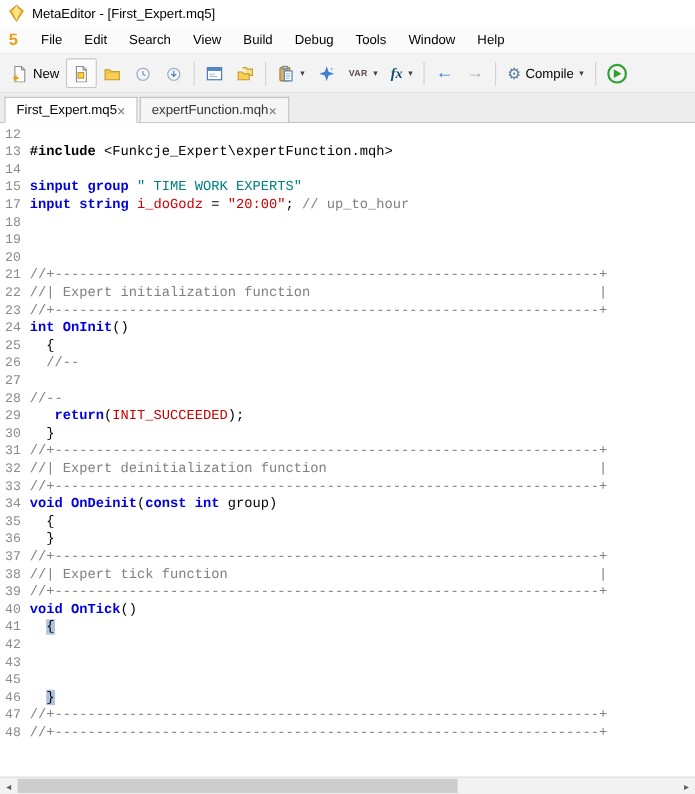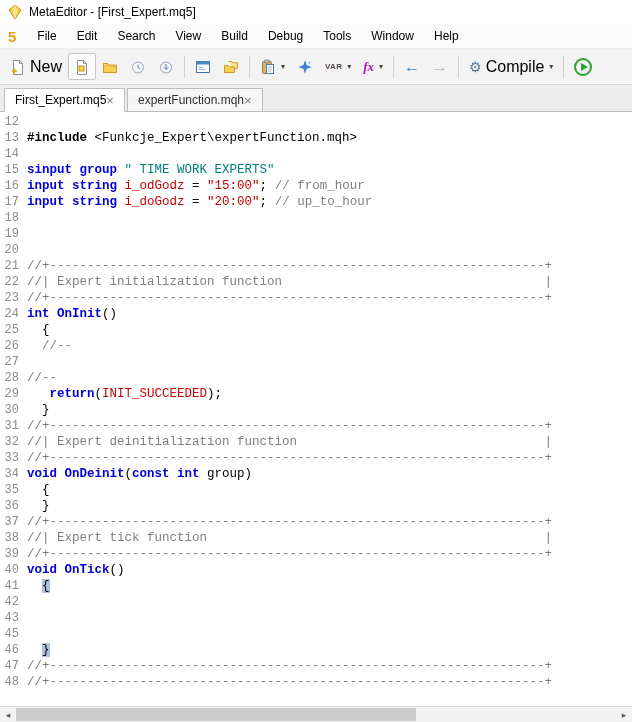--- a/index.html
+++ b/index.html
@@ -13,25 +13,25 @@
 
   
   .menubar{flex:0 0 25px;display:flex;align-items:center;background:#fbfbfb;padding-left:4px;border-bottom:1px solid #ececec}
   .menu-logo{color:#ef9b1a;font-weight:bold;font-size:15px;margin:0 11px 0 4px}
   .menu-item{padding:4px 10px;cursor:default}
 
   
   .toolbar{flex:0 0 36px;display:flex;align-items:center;background:#f3f3f3;border-bottom:1px solid #d8d8d8;padding:0 4px}
   .tbtn{display:flex;align-items:center;gap:4px;height:27px;padding:0 5px;border:1px solid transparent;border-radius:2px}
   .tbtn.framed{border:1px solid #c6c6c6;background:#fbfbfb}
-  .tlabel{font-size:16px;white-space:nowrap}
+  .tlabel{font-size:12px;white-space:nowrap}
   .caret{font-size:8px;color:#444;margin-left:1px}
   .tsep{width:1px;height:22px;background:#d2d2d2;margin:0 4px;flex:0 0 1px}
   .var-ic{font-weight:bold;font-size:8px;color:#5a4a4a;letter-spacing:.3px}
-  .fx-ic{font-family:"Liberation Serif",serif;font-style:italic;font-weight:bold;font-size:13px;color:#a21caf}
+  .fx-ic{font-family:"Liberation Serif",serif;font-style:italic;font-weight:bold;font-size:13px;color:#0c4a6e}
   .nav-arrow{font-size:16px;font-weight:bold;line-height:1}
   .nav-back{color:#3f7fd6}
   .nav-fwd{color:#b5b5b5}
   .gear{font-size:14px;color:#56789e;line-height:1}
   .play-circle{width:18px;height:18px;border:2px solid #2fa133;border-radius:50%;display:flex;align-items:center;justify-content:center}
   .play-tri{width:0;height:0;border-left:7px solid #2fa133;border-top:4px solid transparent;border-bottom:4px solid transparent;margin-left:2px}
 
   
   .tabbar{flex:0 0 26px;background:#ededed;display:flex;align-items:flex-end;padding:3px 0 0 2px;border-bottom:1px solid #bdbdbd}
   .tabstrip{display:flex;align-items:flex-end}
@@ -202,21 +202,20 @@
         </div>
       </div>
   </div>
 
   <div class="editor">
     <div id="code-lines">
         <div class="code-row"><span class="gut">12</span><span class="code"></span></div>
         <div class="code-row"><span class="gut">13</span><span class="code"><span class="seg-pp">#include </span><span class="seg-d">&lt;Funkcje_Expert\expertFunction.mqh&gt;</span></span></div>
         <div class="code-row"><span class="gut">14</span><span class="code"></span></div>
         <div class="code-row"><span class="gut">15</span><span class="code"><span class="seg-k">sinput</span><span class="seg-d"> </span><span class="seg-k">group</span><span class="seg-d"> </span><span class="seg-s">" TIME WORK EXPERTS"</span></span></div>
-        <div class="code-row"><span class="gut">16</span><span class="code"><span class="seg-k">input</span><span class="seg-d"> </span><span class="seg-k">string</span><span class="seg-d"> </span><span class="seg-r">i_odGodz</span><span class="seg-d"> = </span><span class="seg-r">"15:00"</span><span class="seg-d">; </span><span class="seg-c">// from_hour</span></span></div>
         <div class="code-row"><span class="gut">17</span><span class="code"><span class="seg-k">input</span><span class="seg-d"> </span><span class="seg-k">string</span><span class="seg-d"> </span><span class="seg-r">i_doGodz</span><span class="seg-d"> = </span><span class="seg-r">"20:00"</span><span class="seg-d">; </span><span class="seg-c">// up_to_hour</span></span></div>
         <div class="code-row"><span class="gut">18</span><span class="code"></span></div>
         <div class="code-row"><span class="gut">19</span><span class="code"></span></div>
         <div class="code-row"><span class="gut">20</span><span class="code"></span></div>
         <div class="code-row"><span class="gut">21</span><span class="code"><span class="seg-c">//+------------------------------------------------------------------+</span></span></div>
         <div class="code-row"><span class="gut">22</span><span class="code"><span class="seg-c">//| Expert initialization function                                   |</span></span></div>
         <div class="code-row"><span class="gut">23</span><span class="code"><span class="seg-c">//+------------------------------------------------------------------+</span></span></div>
         <div class="code-row"><span class="gut">24</span><span class="code"><span class="seg-k">int</span><span class="seg-d"> </span><span class="seg-k">OnInit</span><span class="seg-d">()</span></span></div>
         <div class="code-row"><span class="gut">25</span><span class="code"><span class="seg-d">  {</span></span></div>
         <div class="code-row"><span class="gut">26</span><span class="code"><span class="seg-d">  </span><span class="seg-c">//--</span></span></div>

